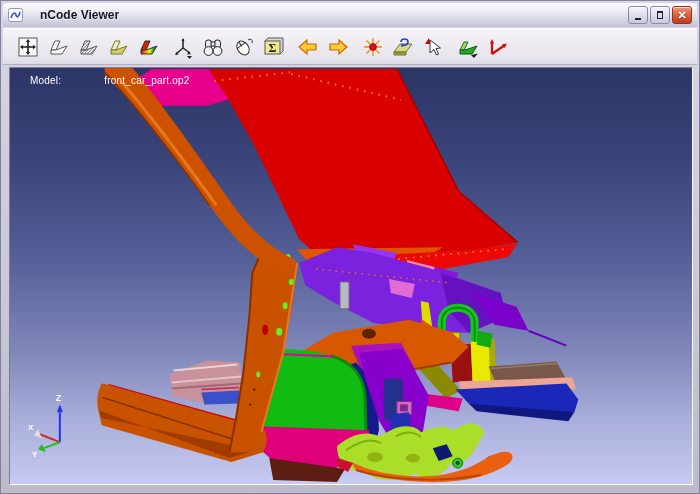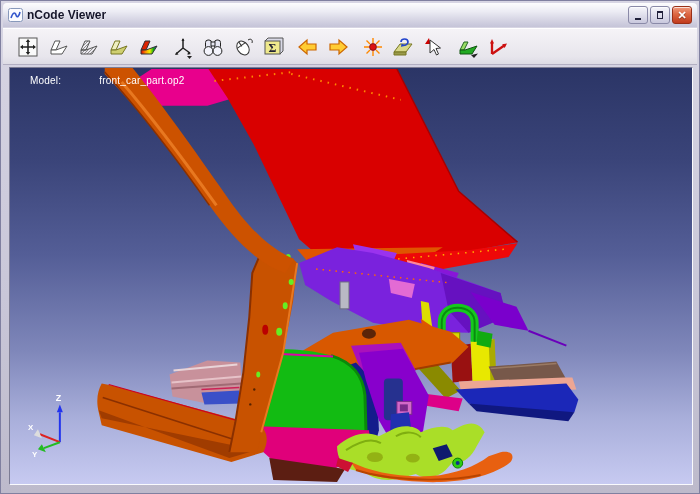--- a/index.html
+++ b/index.html
@@ -5,21 +5,21 @@
   html,body{margin:0;padding:0;width:700px;height:494px;overflow:hidden;
     font-family:"Liberation Sans",sans-serif;}
   .window{position:relative;width:700px;height:494px;box-sizing:border-box;
     background:linear-gradient(180deg,#d8d6e4 0%,#c9c7d8 60%,#bdbACB 100%);
     border:1px solid #8080a0;}
   
   .titlebar{position:absolute;top:2px;left:2px;right:2px;height:24px;
     background:linear-gradient(180deg,#fdfdfe 0%,#ececf4 35%,#d6d5e4 70%,#c5c4d8 100%);
     border-radius:4px 4px 0 0;display:flex;align-items:center;padding:0 5px;box-sizing:border-box;}
   .app-icon{width:15px;height:14px;flex:0 0 auto;}
-  .title-text{font-weight:bold;font-size:12px;color:#15152a;margin-left:4px;
+  .title-text{font-weight:bold;font-size:12px;color:#15152a;margin-left:17px;
     text-shadow:0 1px 0 rgba(255,255,255,.6);}
   .controls{margin-left:auto;display:flex;gap:2px;}
   .ctl{width:20px;height:18px;border-radius:3px;border:1px solid #8a8aa8;
     display:flex;align-items:center;justify-content:center;box-sizing:border-box;
     box-shadow:inset 0 1px 0 rgba(255,255,255,.7);}
   .ctl-min,.ctl-max{background:linear-gradient(180deg,#f6f6fb,#c9c8dd);}
   .min-glyph{width:8px;height:2px;background:#20203a;margin-top:8px;}
   .max-glyph{width:9px;height:8px;border:1px solid #20203a;border-top-width:2px;box-sizing:border-box;}
   .ctl-close{background:linear-gradient(180deg,#f09a7e 0%,#dd6742 45%,#c13a1c 100%);
     border-color:#993018;color:#fff;font-size:11px;font-weight:bold;line-height:1;
@@ -33,21 +33,21 @@
   .tbtn{width:26px;height:26px;display:flex;align-items:center;justify-content:center;
     background:transparent;border:1px solid transparent;padding:0;cursor:default;}
   .tbtn svg{display:block;}
   
   .viewport{position:absolute;left:8px;top:66px;width:684px;height:418px;box-sizing:border-box;
     border:1px solid;border-color:#7c7c94 #fafafd #fafafd #7c7c94;
     background:linear-gradient(180deg,#2b3566 0%,#3a4479 22%,#545e97 45%,#7f87ba 68%,#a8aeda 84%,#c7caf1 100%);}
   .scene{position:absolute;left:0;top:0;width:100%;height:100%;}
   .model-label{position:absolute;left:20px;top:7px;color:#ffffff;font-size:10px;
     letter-spacing:.2px;display:flex;gap:28px;}
-  .model-label .val{margin-left:10px;}
+  .model-label .val{margin-left:15px;}
 </style>
 </head>
 <body>
 
 <div class="window">
 
   <div class="titlebar">
     <svg class="app-icon" viewBox="0 0 15 14">
       <rect x="0.5" y="0.5" width="14" height="13" rx="2" fill="#fbfbff" stroke="#8899bb"></rect>
       <path d="M3,10 C5,4 7,4 8,7 C9,10 11,9 12,4" fill="none" stroke="#3355cc" stroke-width="1.6"></path>

